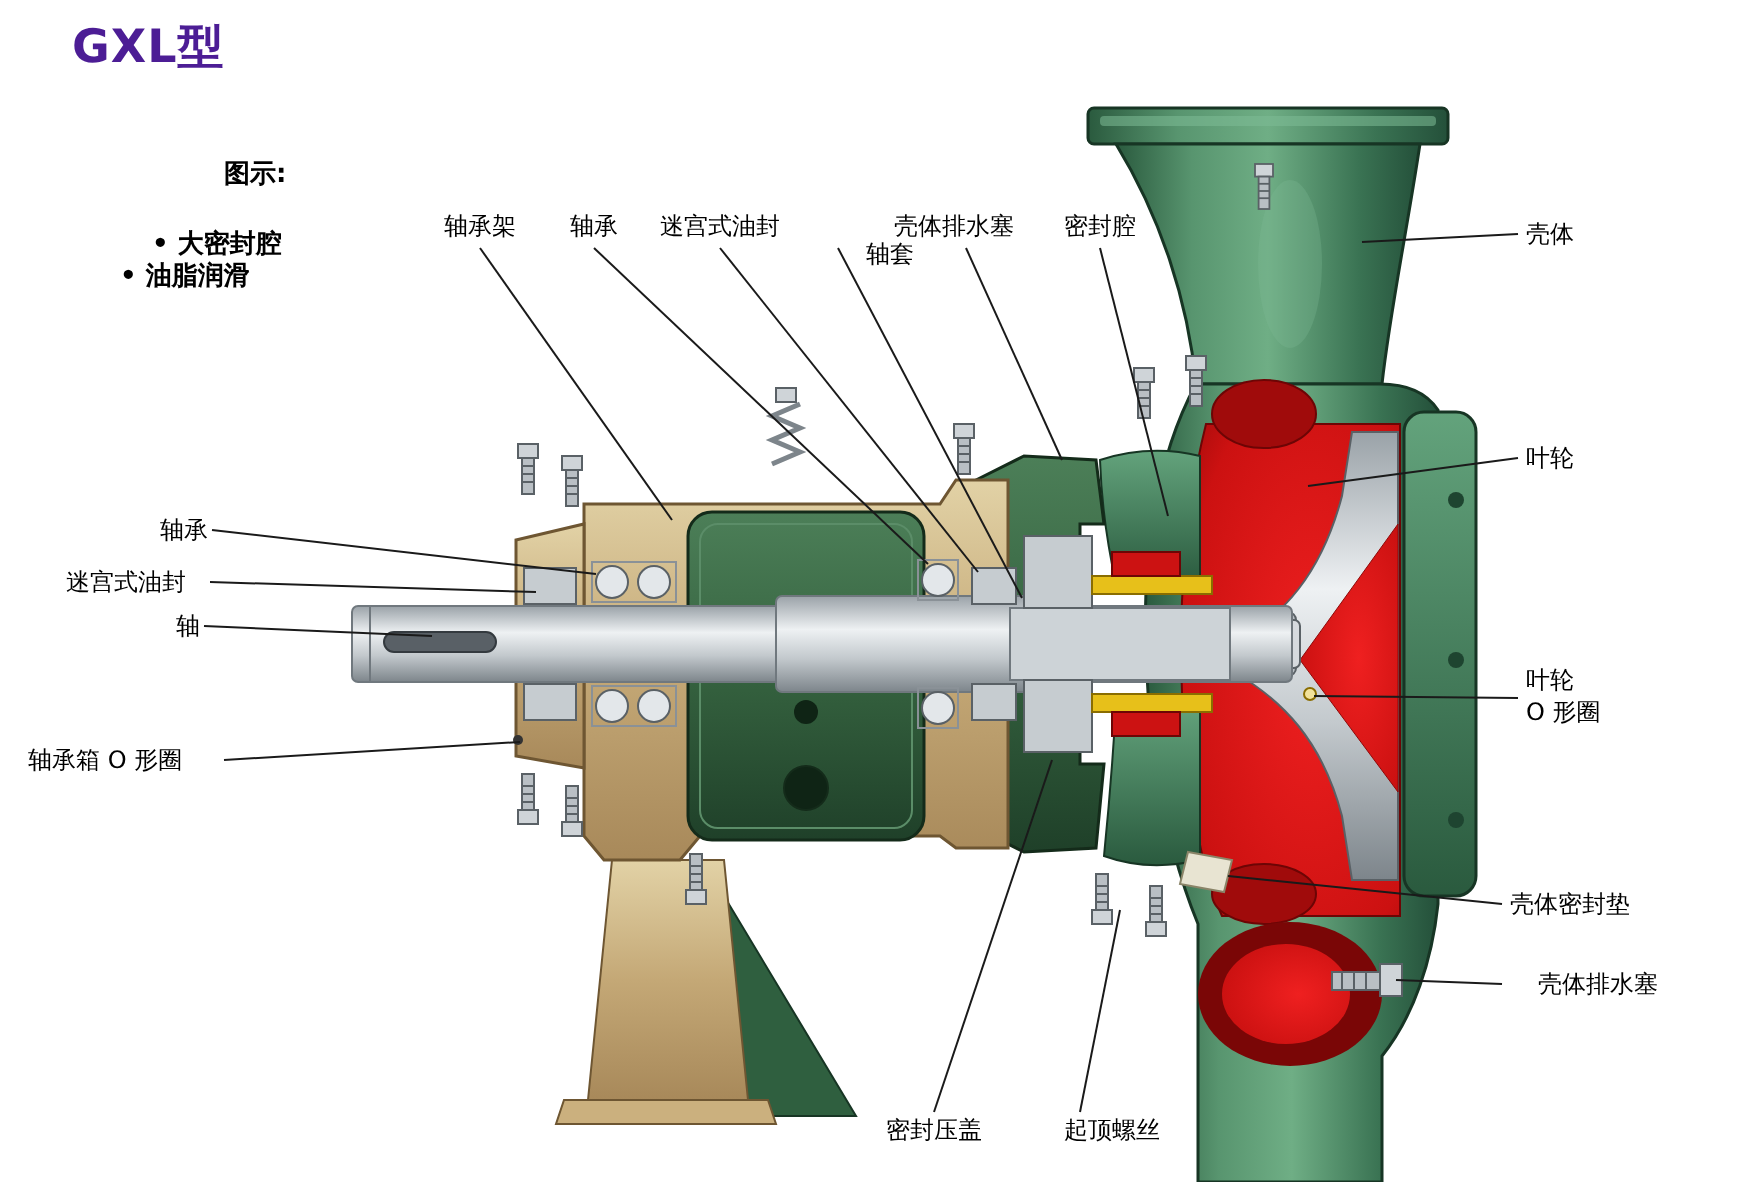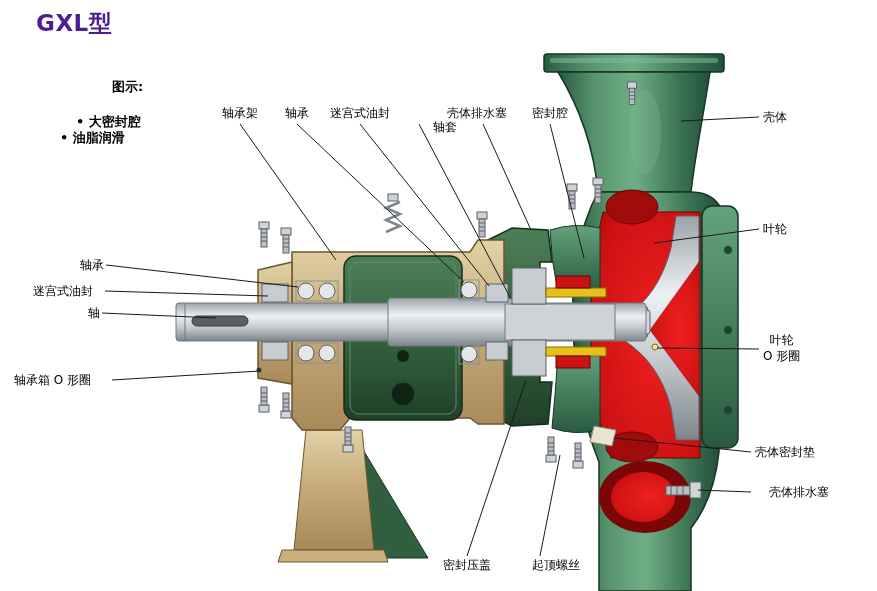--- a/index.html
+++ b/index.html
@@ -4,21 +4,21 @@
 <style>
   * { margin:0; padding:0; box-sizing:border-box; }
   html,body { background:#ffffff; }
   body { font-family:"DejaVu Sans","Liberation Sans",sans-serif; }
   .canvas { position:relative; width:877px; height:591px; background:#fff; overflow:hidden; }
   .title { position:absolute; left:36px; top:8px; font-size:23px; font-weight:bold; color:#4c1d95; letter-spacing:.5px; }
   .legend-heading { position:absolute; left:84px; top:78px; font-size:13px; font-weight:bold; color:#000;margin-left:28px; }
   .legend-item { position:absolute; font-size:13px; font-weight:bold; color:#000; }
   .li-0 { left:60px; top:113px;margin-left:16px; }
   .li-1 { left:60px; top:129px; }
-  .lbl { position:absolute; font-size:12px; color:#000; line-height:1.3; white-space:pre-line;text-align:center; }
+  .lbl { position:absolute; font-size:12px; color:#000; line-height:1.3; white-space:pre-line; }
   svg.art { position:absolute; left:0; top:0; }
 </style>
 </head>
 <body>
 
 <div class="canvas">
 
   <div class="title">GXL型</div>
   <div class="legend-heading">图示:</div>
   <div class="legend-item li-0">• 大密封腔</div>

